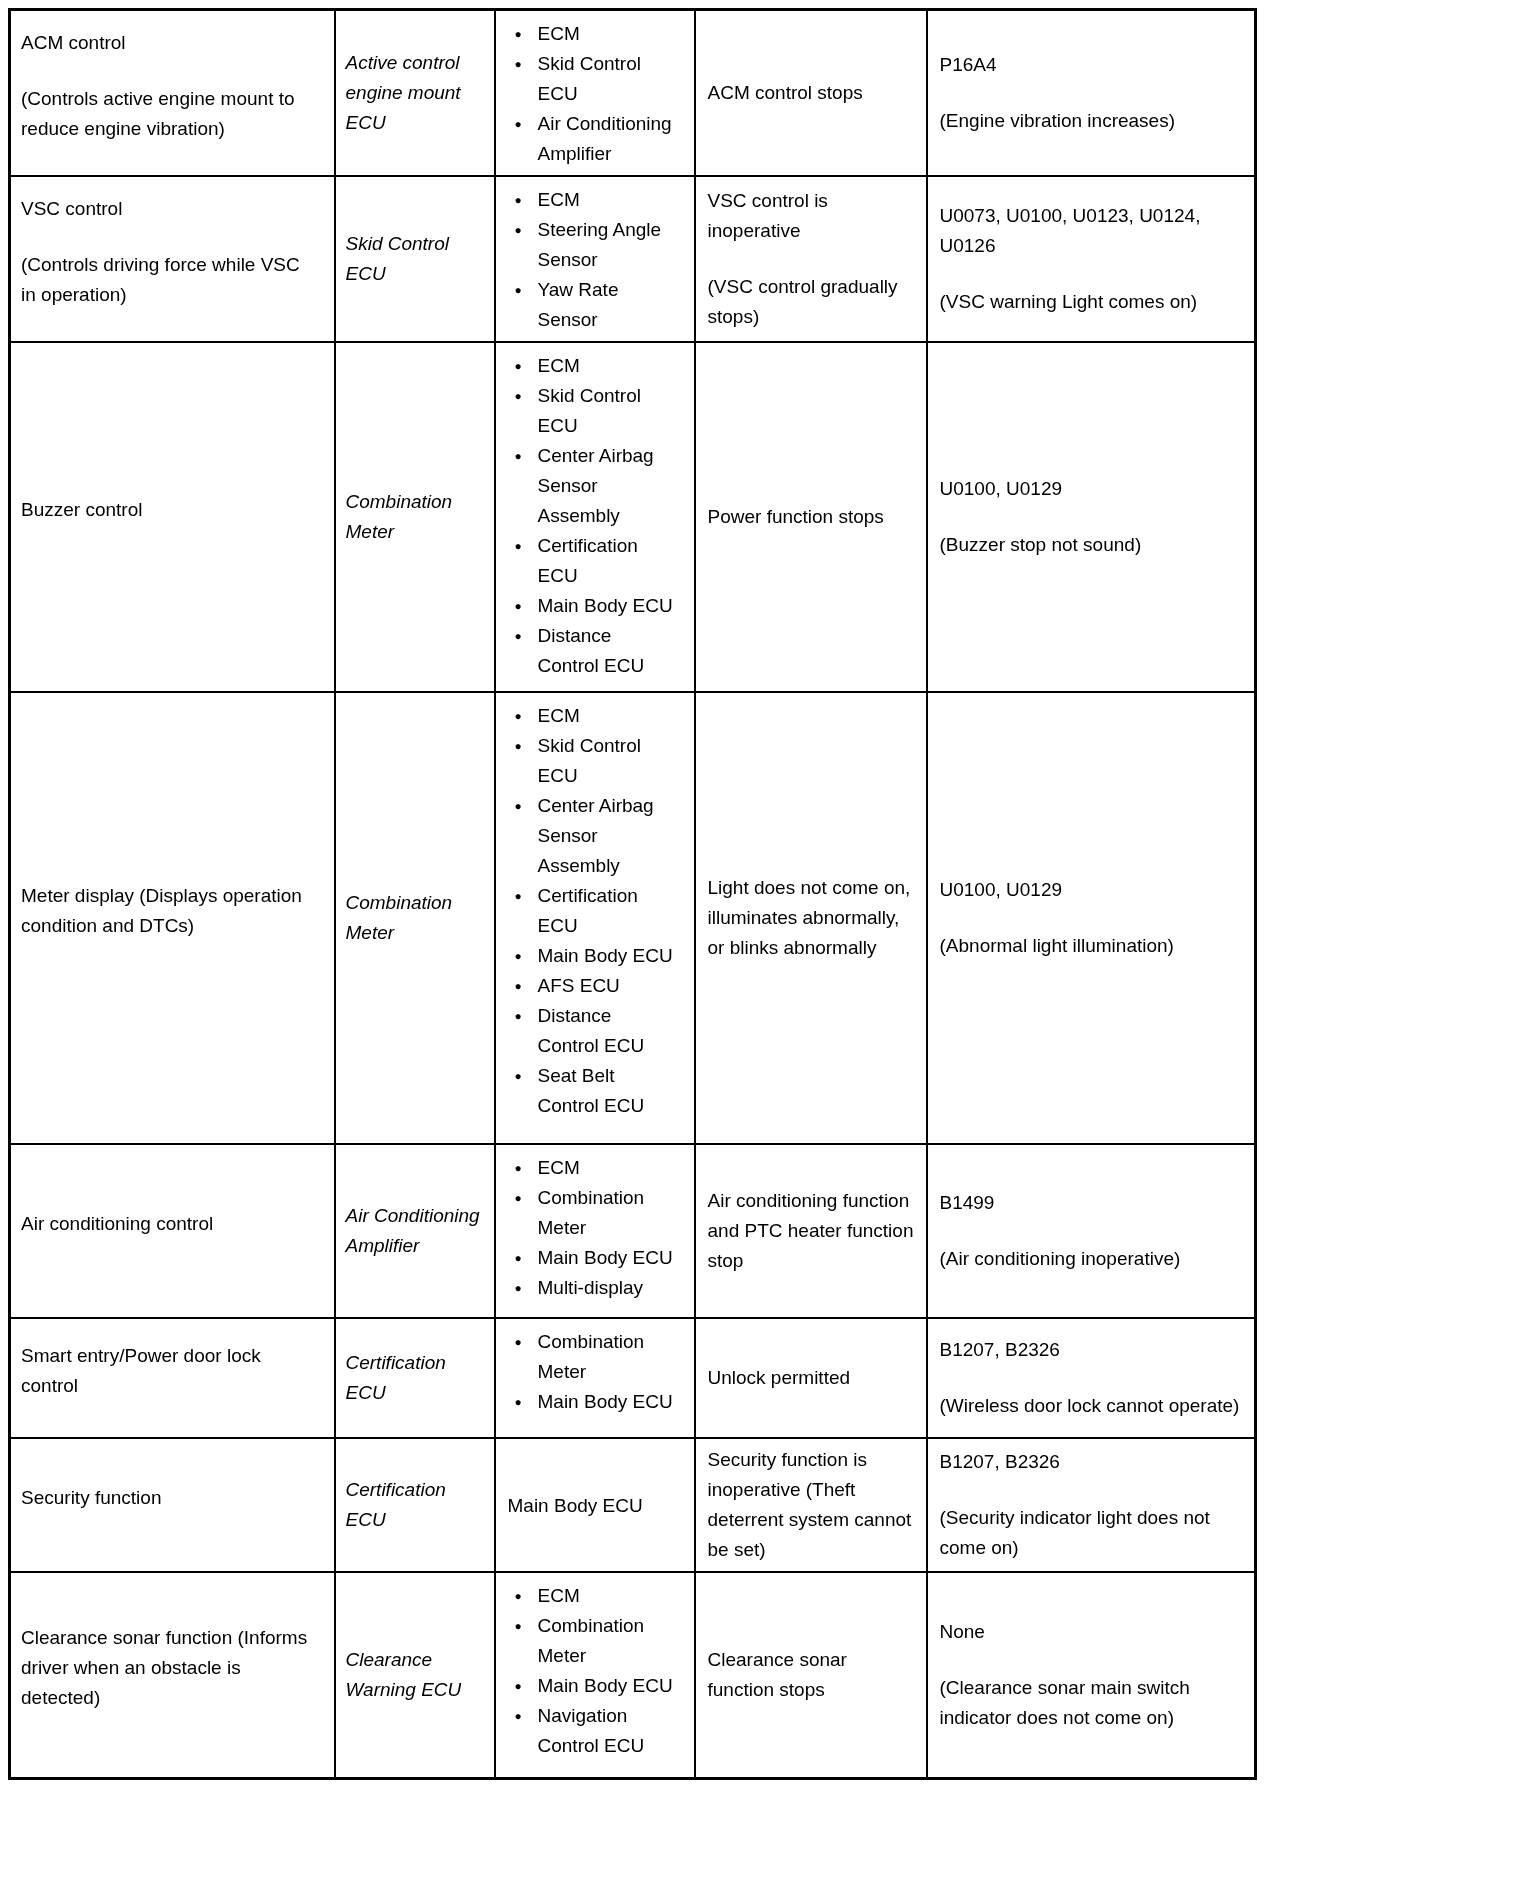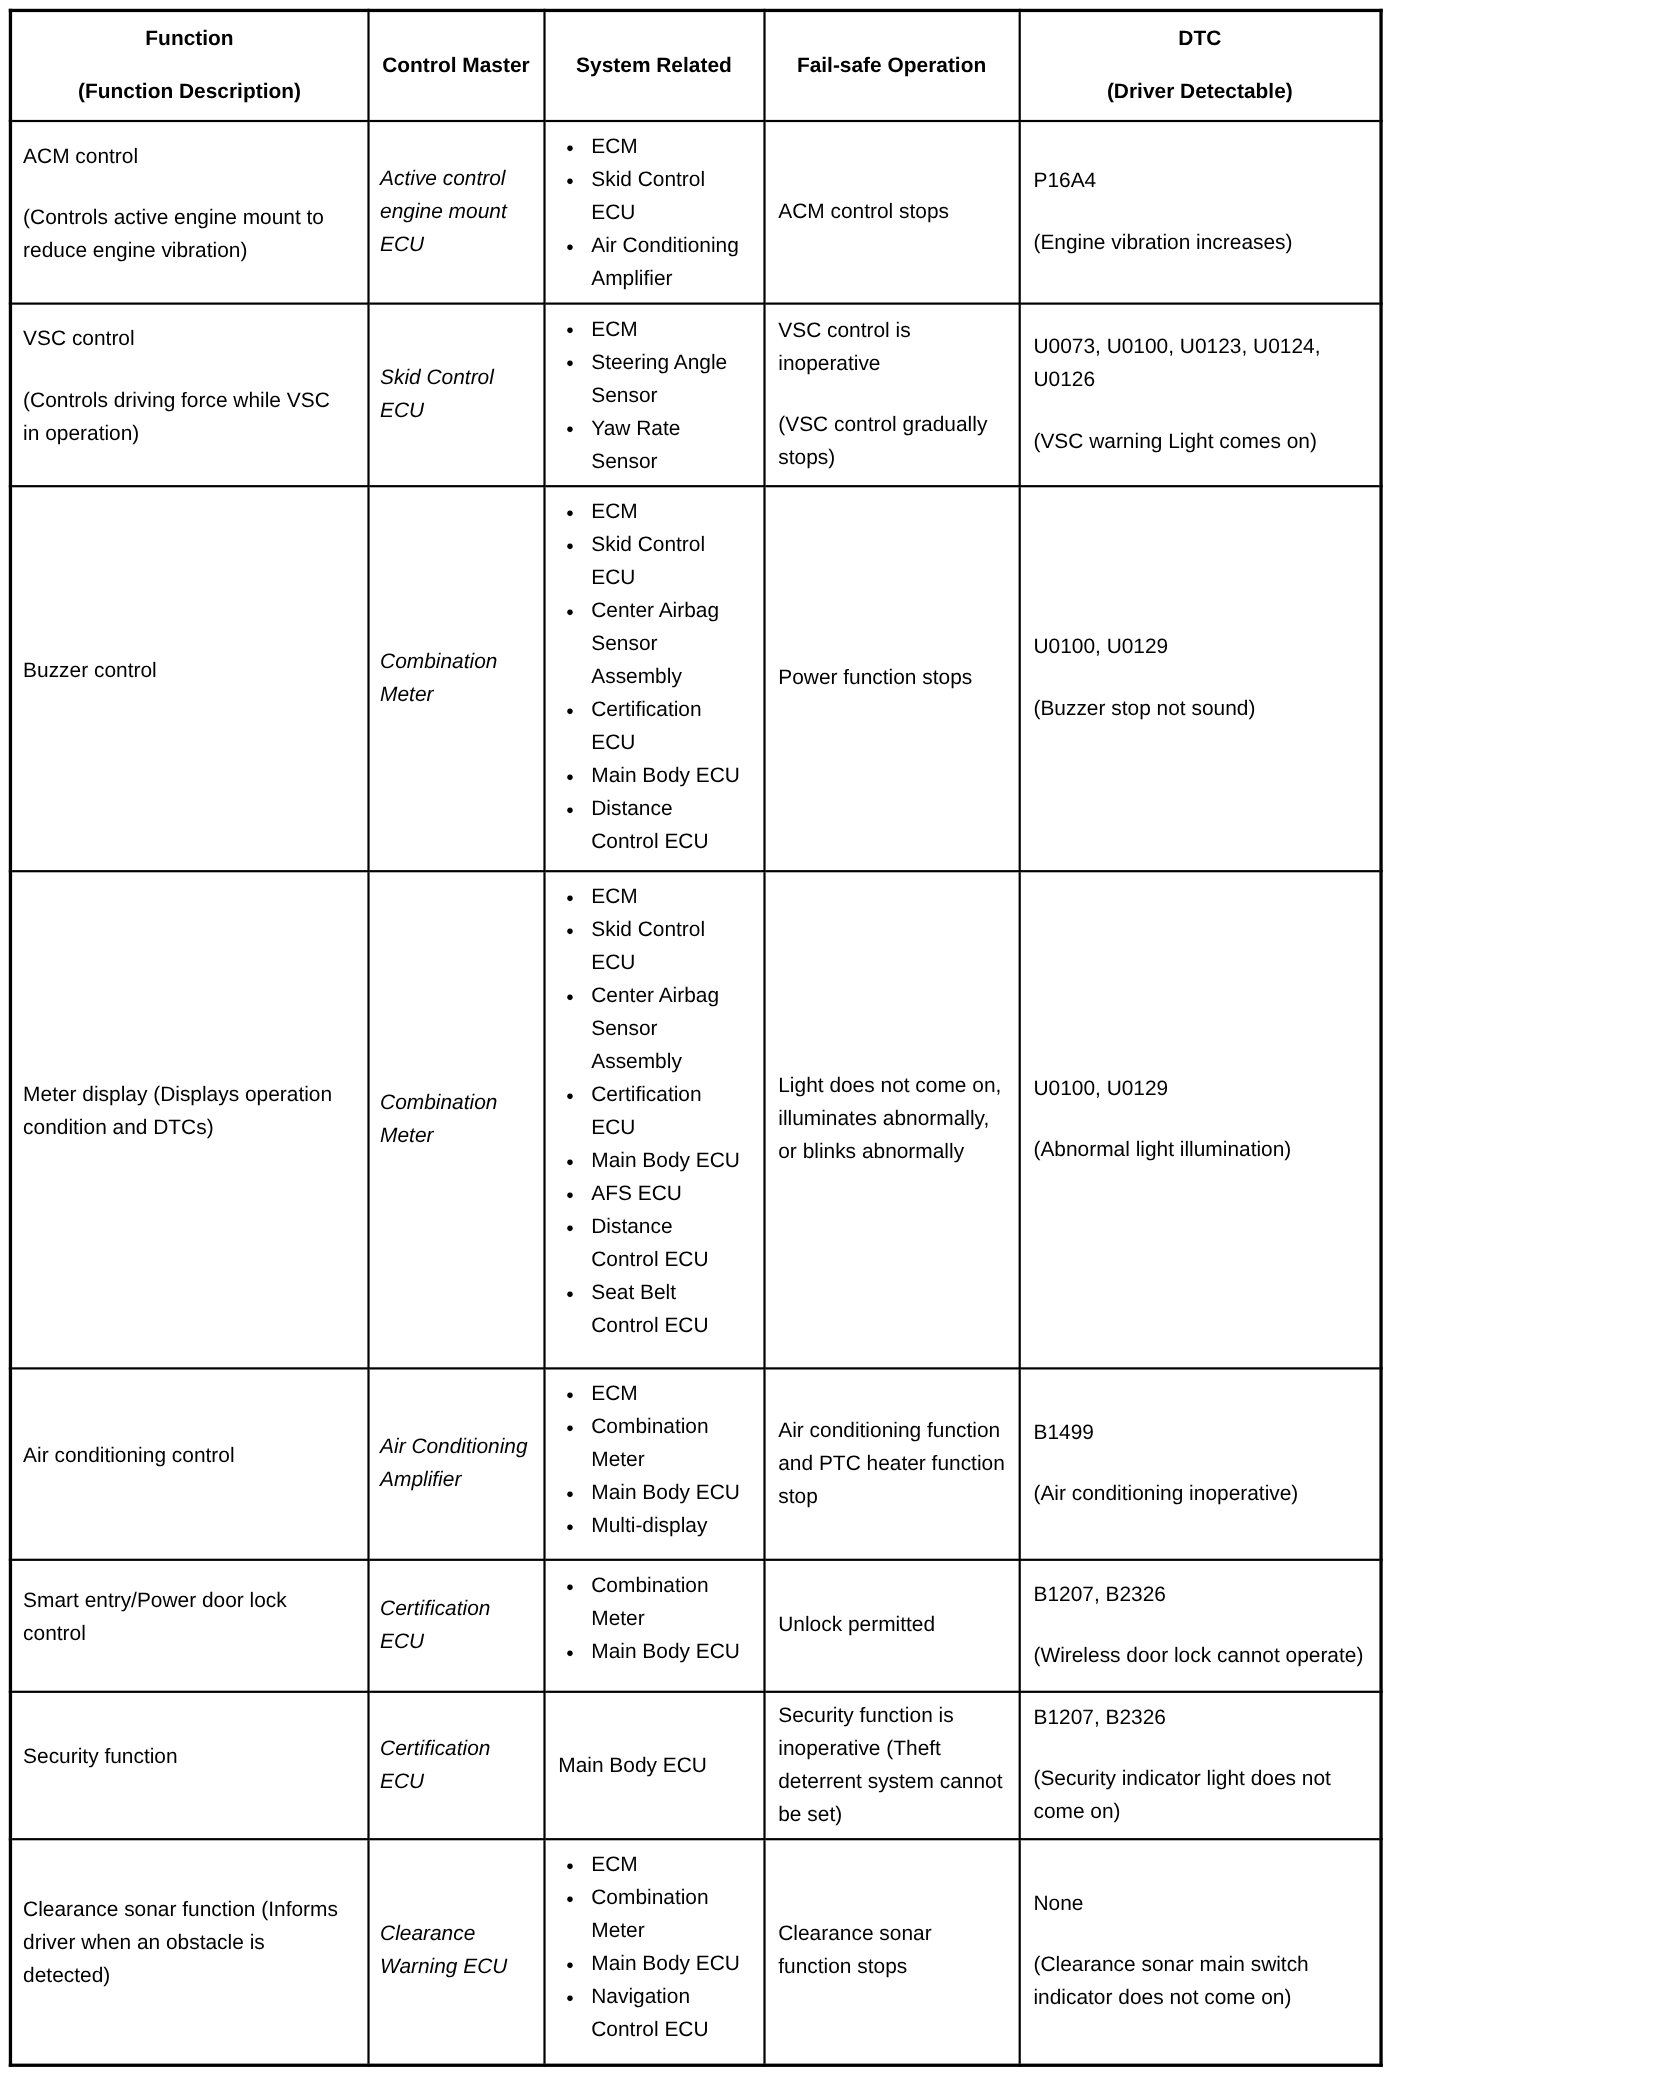--- a/index.html
+++ b/index.html
@@ -85,37 +85,20 @@
 <div class="page">
   <table class="fs-table">
     <colgroup>
       <col style="width:325px">
       <col style="width:160px">
       <col style="width:200px">
       <col style="width:232px">
       <col style="width:329px">
     </colgroup>
     <tbody>
-      <tr class="tr-h">
-        <th>
-          <div class="hdr-stack">
-            <div>Function</div>
-            <div>(Function Description)</div>
-          </div>
-        </th>
-        <th>Control Master</th>
-        <th>System Related</th>
-        <th>Fail-safe Operation</th>
-        <th>
-          <div class="hdr-stack">
-            <div>DTC</div>
-            <div>(Driver Detectable)</div>
-          </div>
-        </th>
-      </tr>
 
       <tr class="tr-0">
         <td class="c-func">
           <div class="paras">
               <div>ACM control</div>
               <div>(Controls active engine mount to reduce engine vibration)</div>
             </div>
         </td>
         <td class="c-master">
           <div>Active control engine mount ECU</div>

